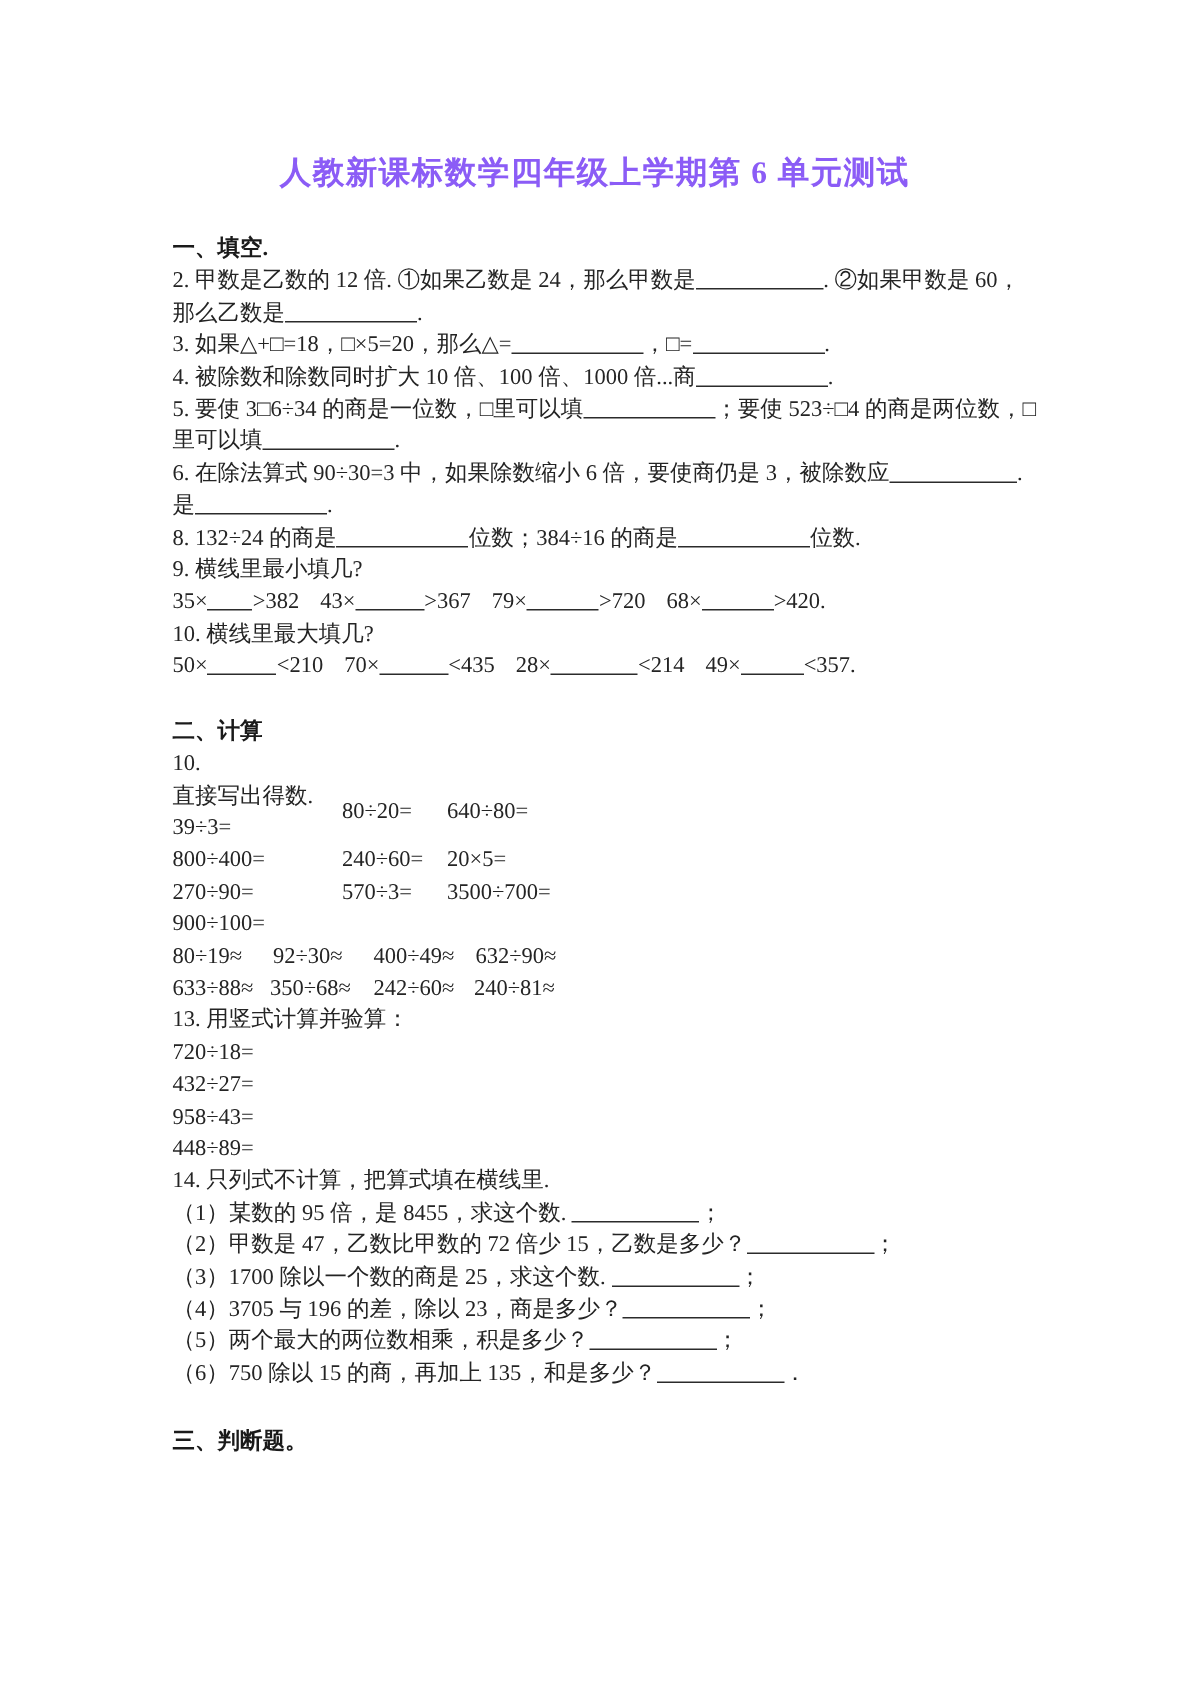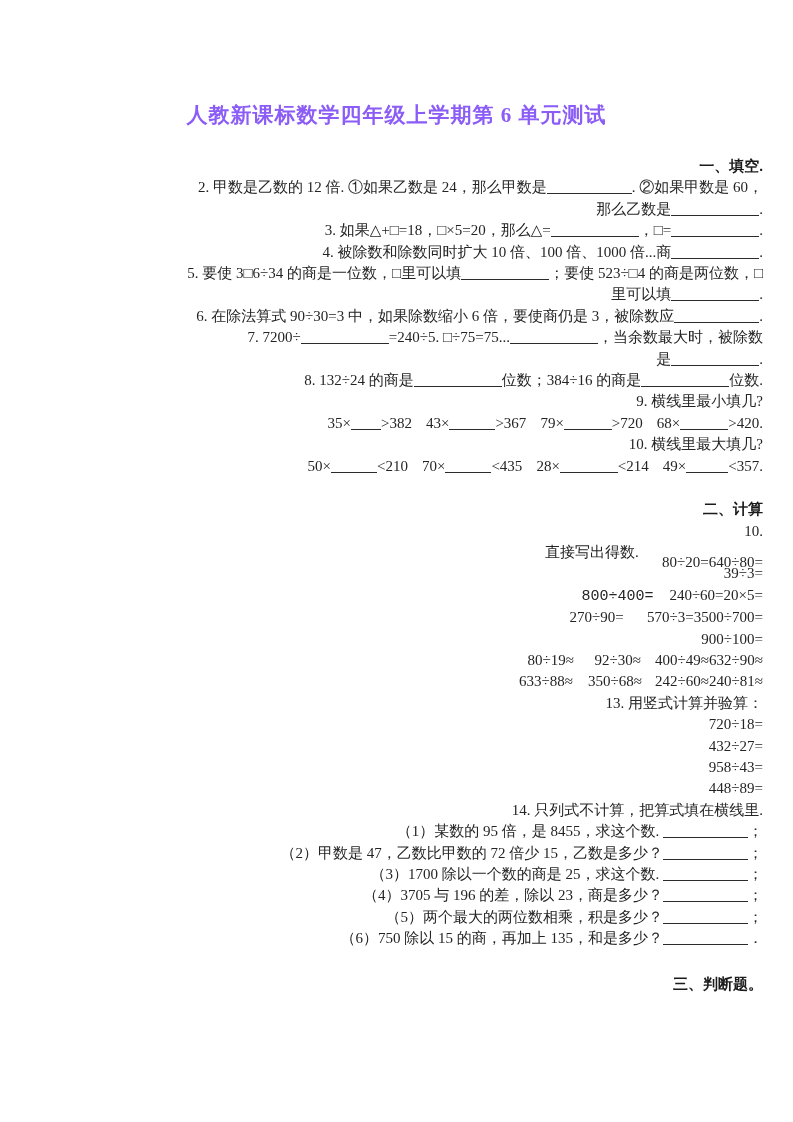--- a/index.html
+++ b/index.html
@@ -5,21 +5,21 @@
   html,body{margin:0;padding:0;background:#ffffff;}
   .page{
     width:793px;height:1122px;position:relative;overflow:hidden;
     background:#ffffff;color:#242424;
     font-family:"Liberation Serif","DejaVu Serif",serif;
   }
   .title{
     margin:0;padding-top:101px;text-align:center;
     font-size:21px;font-weight:700;letter-spacing:1px;color:#8b5cf6;
   }
-  .content{margin:27px 30px 0 115px;font-size:15px;text-align:right;}
+  .content{margin:27px 30px 0 115px;font-size:15px;}
   .line{line-height:21.4px;white-space:nowrap;}
   .heading{font-weight:700;color:#1a1a1a;}
   .blank{
     display:inline-block;height:14px;
     border-bottom:1px solid #2b2b2b;vertical-align:-2px;
   }
   .gap{display:inline-block;}
   .col{display:inline-block;}
   .shift{position:relative;}
   .spacer{width:100%;}
@@ -31,33 +31,32 @@
   <h1 class="title">人教新课标数学四年级上学期第 6 单元测试</h1>
   <div class="content" id="content">
       <div class="line heading"><span>一、填空.</span></div>
       <div class="line"><span>2. 甲数是乙数的 12 倍. ①如果乙数是 24，那么甲数是</span><span class="blank" style="width: 85px;"></span><span>. ②如果甲数是 60，</span></div>
       <div class="line"><span>那么乙数是</span><span class="blank" style="width: 88px;"></span><span>.</span></div>
       <div class="line"><span>3. 如果△+□=18，□×5=20，那么△=</span><span class="blank" style="width: 88px;"></span><span>，□=</span><span class="blank" style="width: 88px;"></span><span>.</span></div>
       <div class="line"><span>4. 被除数和除数同时扩大 10 倍、100 倍、1000 倍...商</span><span class="blank" style="width: 88px;"></span><span>.</span></div>
       <div class="line"><span>5. 要使 3□6÷34 的商是一位数，□里可以填</span><span class="blank" style="width: 88px;"></span><span>；要使 523÷□4 的商是两位数，□</span></div>
       <div class="line"><span>里可以填</span><span class="blank" style="width: 88px;"></span><span>.</span></div>
       <div class="line"><span>6. 在除法算式 90÷30=3 中，如果除数缩小 6 倍，要使商仍是 3，被除数应</span><span class="blank" style="width: 85px;"></span><span>.</span></div>
-      <div class="line"><span>7. 7200÷</span><span class="blank" style="width: 88px;"></span><span>=240÷5. □÷75=75...</span><span class="blank" style="width: 88px;"></span><span>，当余数最大时，被除数</span></div>
       <div class="line"><span>是</span><span class="blank" style="width: 88px;"></span><span>.</span></div>
       <div class="line"><span>8. 132÷24 的商是</span><span class="blank" style="width: 88px;"></span><span>位数；384÷16 的商是</span><span class="blank" style="width: 88px;"></span><span>位数.</span></div>
       <div class="line"><span>9. 横线里最小填几?</span></div>
       <div class="line"><span>35×</span><span class="blank" style="width: 30px;"></span><span>&gt;382</span><span class="gap" style="width: 14px;"></span><span>43×</span><span class="blank" style="width: 46px;"></span><span>&gt;367</span><span class="gap" style="width: 14px;"></span><span>79×</span><span class="blank" style="width: 48px;"></span><span>&gt;720</span><span class="gap" style="width: 14px;"></span><span>68×</span><span class="blank" style="width: 48px;"></span><span>&gt;420.</span></div>
       <div class="line"><span>10. 横线里最大填几?</span></div>
       <div class="line"><span>50×</span><span class="blank" style="width: 46px;"></span><span>&lt;210</span><span class="gap" style="width: 14px;"></span><span>70×</span><span class="blank" style="width: 46px;"></span><span>&lt;435</span><span class="gap" style="width: 14px;"></span><span>28×</span><span class="blank" style="width: 58px;"></span><span>&lt;214</span><span class="gap" style="width: 14px;"></span><span>49×</span><span class="blank" style="width: 42px;"></span><span>&lt;357.</span></div>
       <div class="spacer" style="height: 22px;"></div>
       <div class="line heading"><span>二、计算</span></div>
       <div class="line"><span>10.</span></div>
       <div class="line"><span class="col" style="width: 113px;">直接写出得数.</span><span class="col shift" style="width: 70px; top: 10px;">80÷20=</span><span class="shift" style="top: 10px;">640÷80=</span></div>
       <div class="line"><span>39÷3=</span></div>
-      <div class="line"><span class="col" style="width: 113px; font-family: Liberation Mono, monospace;">800÷400=</span><span class="col" style="width: 70px;">240÷60=</span><span>20×5=</span></div>
+      <div class="line"><span class="col" style="width: 113px;">800÷400=</span><span class="col" style="width: 70px;">240÷60=</span><span>20×5=</span></div>
       <div class="line"><span class="col" style="width: 113px;">270÷90=</span><span class="col" style="width: 70px;">570÷3=</span><span>3500÷700=</span></div>
       <div class="line"><span>900÷100=</span></div>
       <div class="line"><span class="col" style="width: 67px;">80÷19≈</span><span class="col" style="width: 67px;">92÷30≈</span><span class="col" style="width: 68px;">400÷49≈</span><span>632÷90≈</span></div>
       <div class="line"><span class="col" style="width: 65px;">633÷88≈</span><span class="col" style="width: 69px;">350÷68≈</span><span class="col" style="width: 67px;">242÷60≈</span><span>240÷81≈</span></div>
       <div class="line"><span>13. 用竖式计算并验算：</span></div>
       <div class="line"><span>720÷18=</span></div>
       <div class="line"><span>432÷27=</span></div>
       <div class="line"><span>958÷43=</span></div>
       <div class="line"><span>448÷89=</span></div>
       <div class="line"><span>14. 只列式不计算，把算式填在横线里.</span></div>

